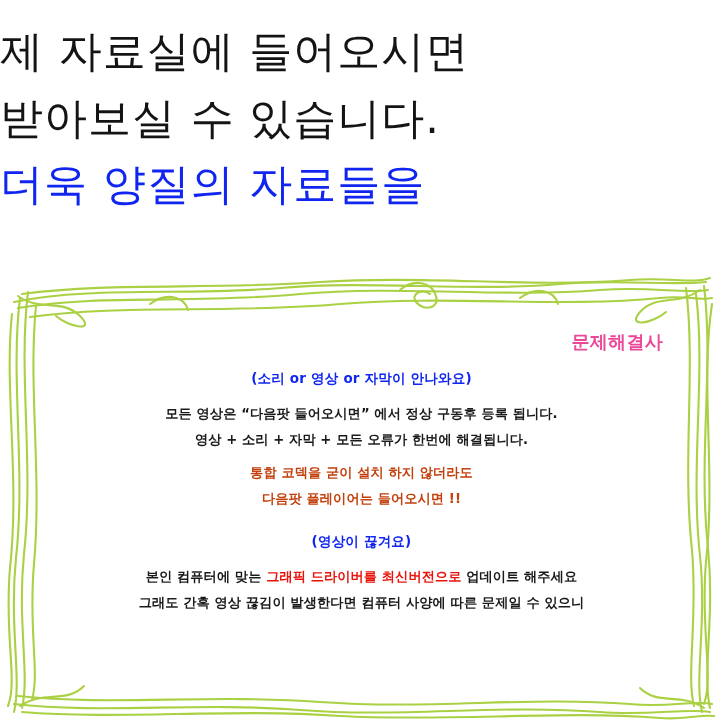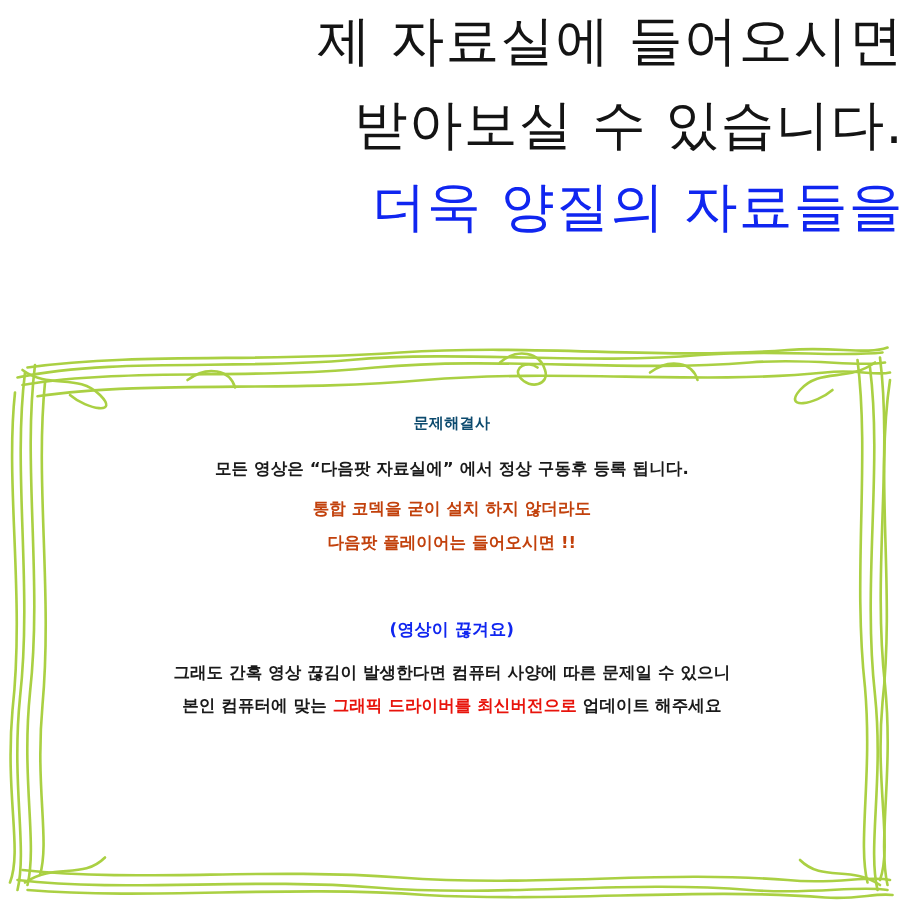--- a/index.html
+++ b/index.html
@@ -10,21 +10,22 @@
     width: 723px;
     height: 720px;
     background: #ffffff;
     font-family: "DejaVu Sans", "Liberation Sans", sans-serif;
     overflow: hidden;
     position: relative;
   }
 
   
   .headline {
-    text-align: right;
+    padding-top: 18px;
+    text-align: left;
   }
   .headline-line {
     font-family: "DejaVu Sans", "Liberation Sans", sans-serif;
     font-size: 43px;
     line-height: 1.55;
     letter-spacing: 1px;
     font-weight: 400;
     white-space: nowrap;
   }
   .headline-line.dark  { color: #141414; }
@@ -46,25 +47,26 @@
 
   
   .note {
     position: absolute;
     left: 60px;
     top: 62px;
     width: 603px;
     text-align: center;
   }
   .note-title {
-    font-size: 12px;
+    font-size: 18px;
     font-weight: bold;
-    color: #0c4a6e;
+    color: #ec4899;
     margin-bottom: 16px;
     letter-spacing: .3px;
+    text-align: right;
   }
   .sub-head {
     font-size: 13.5px;
     font-weight: bold;
     color: #1026f0;
     margin-bottom: 13px;
     letter-spacing: .2px;
   }
   .body-line {
     font-size: 13.2px;
@@ -74,21 +76,21 @@
     letter-spacing: .1px;
     white-space: nowrap;
   }
   .body-line.red {
     color: #c2410c;
   }
   .hl-red {
     color: #e8140c;
   }
   .spacer-2 { height: 6px; }
-  .group-2 { margin-top: 47px; }
+  .group-2 { margin-top: 20px; }
 </style>
 </head>
 <body>
 
 <div class="headline">
   <div class="headline-line dark">제 자료실에 들어오시면</div>
   <div class="headline-line dark">받아보실 수 있습니다.</div>
   <div class="headline-line blue">더욱 양질의 자료들을</div>
 </div>
 
@@ -123,29 +125,31 @@
 
       <path d="M400,22 C414,10 432,14 436,28 C440,40 424,44 416,34 C410,26 422,20 430,26"></path>
       <path d="M150,36 C166,24 184,28 188,42"></path>
       <path d="M520,30 C536,18 554,22 558,36"></path>
     </g>
   </svg>
 
   <div class="note">
     <div class="note-title">문제해결사</div>
 
+    <div class="sub-head">(소리 or 영상 or 자막이 안나와요)</div>
 
-    <div class="body-line">모든 영상은  “다음팟 자료실에”  에서 정상 구동후 등록 됩니다.</div>
+    <div class="body-line">모든 영상은  “다음팟 들어오시면”  에서 정상 구동후 등록 됩니다.</div>
+    <div class="body-line">영상 + 소리 + 자막 + 모든 오류가 한번에 해결됩니다.</div>
 
     <div class="spacer-2"></div>
 
     <div class="body-line red">통합 코덱을 굳이 설치 하지 않더라도</div>
     <div class="body-line red">다음팟 플레이어는 들어오시면 !!</div>
 
     <div class="group-2">
       <div class="sub-head">(영상이 끊겨요)</div>
-      <div class="body-line">그래도 간혹 영상 끊김이 발생한다면 컴퓨터 사양에 따른 문제일 수 있으니</div>
       <div class="body-line">
         <span>본인 컴퓨터에 맞는 </span><span class="hl-red">그래픽 드라이버를 최신버전으로</span><span> 업데이트 해주세요</span>
       </div>
+      <div class="body-line">그래도 간혹 영상 끊김이 발생한다면 컴퓨터 사양에 따른 문제일 수 있으니</div>
     </div>
   </div>
 </div>
 
 </body></html>

